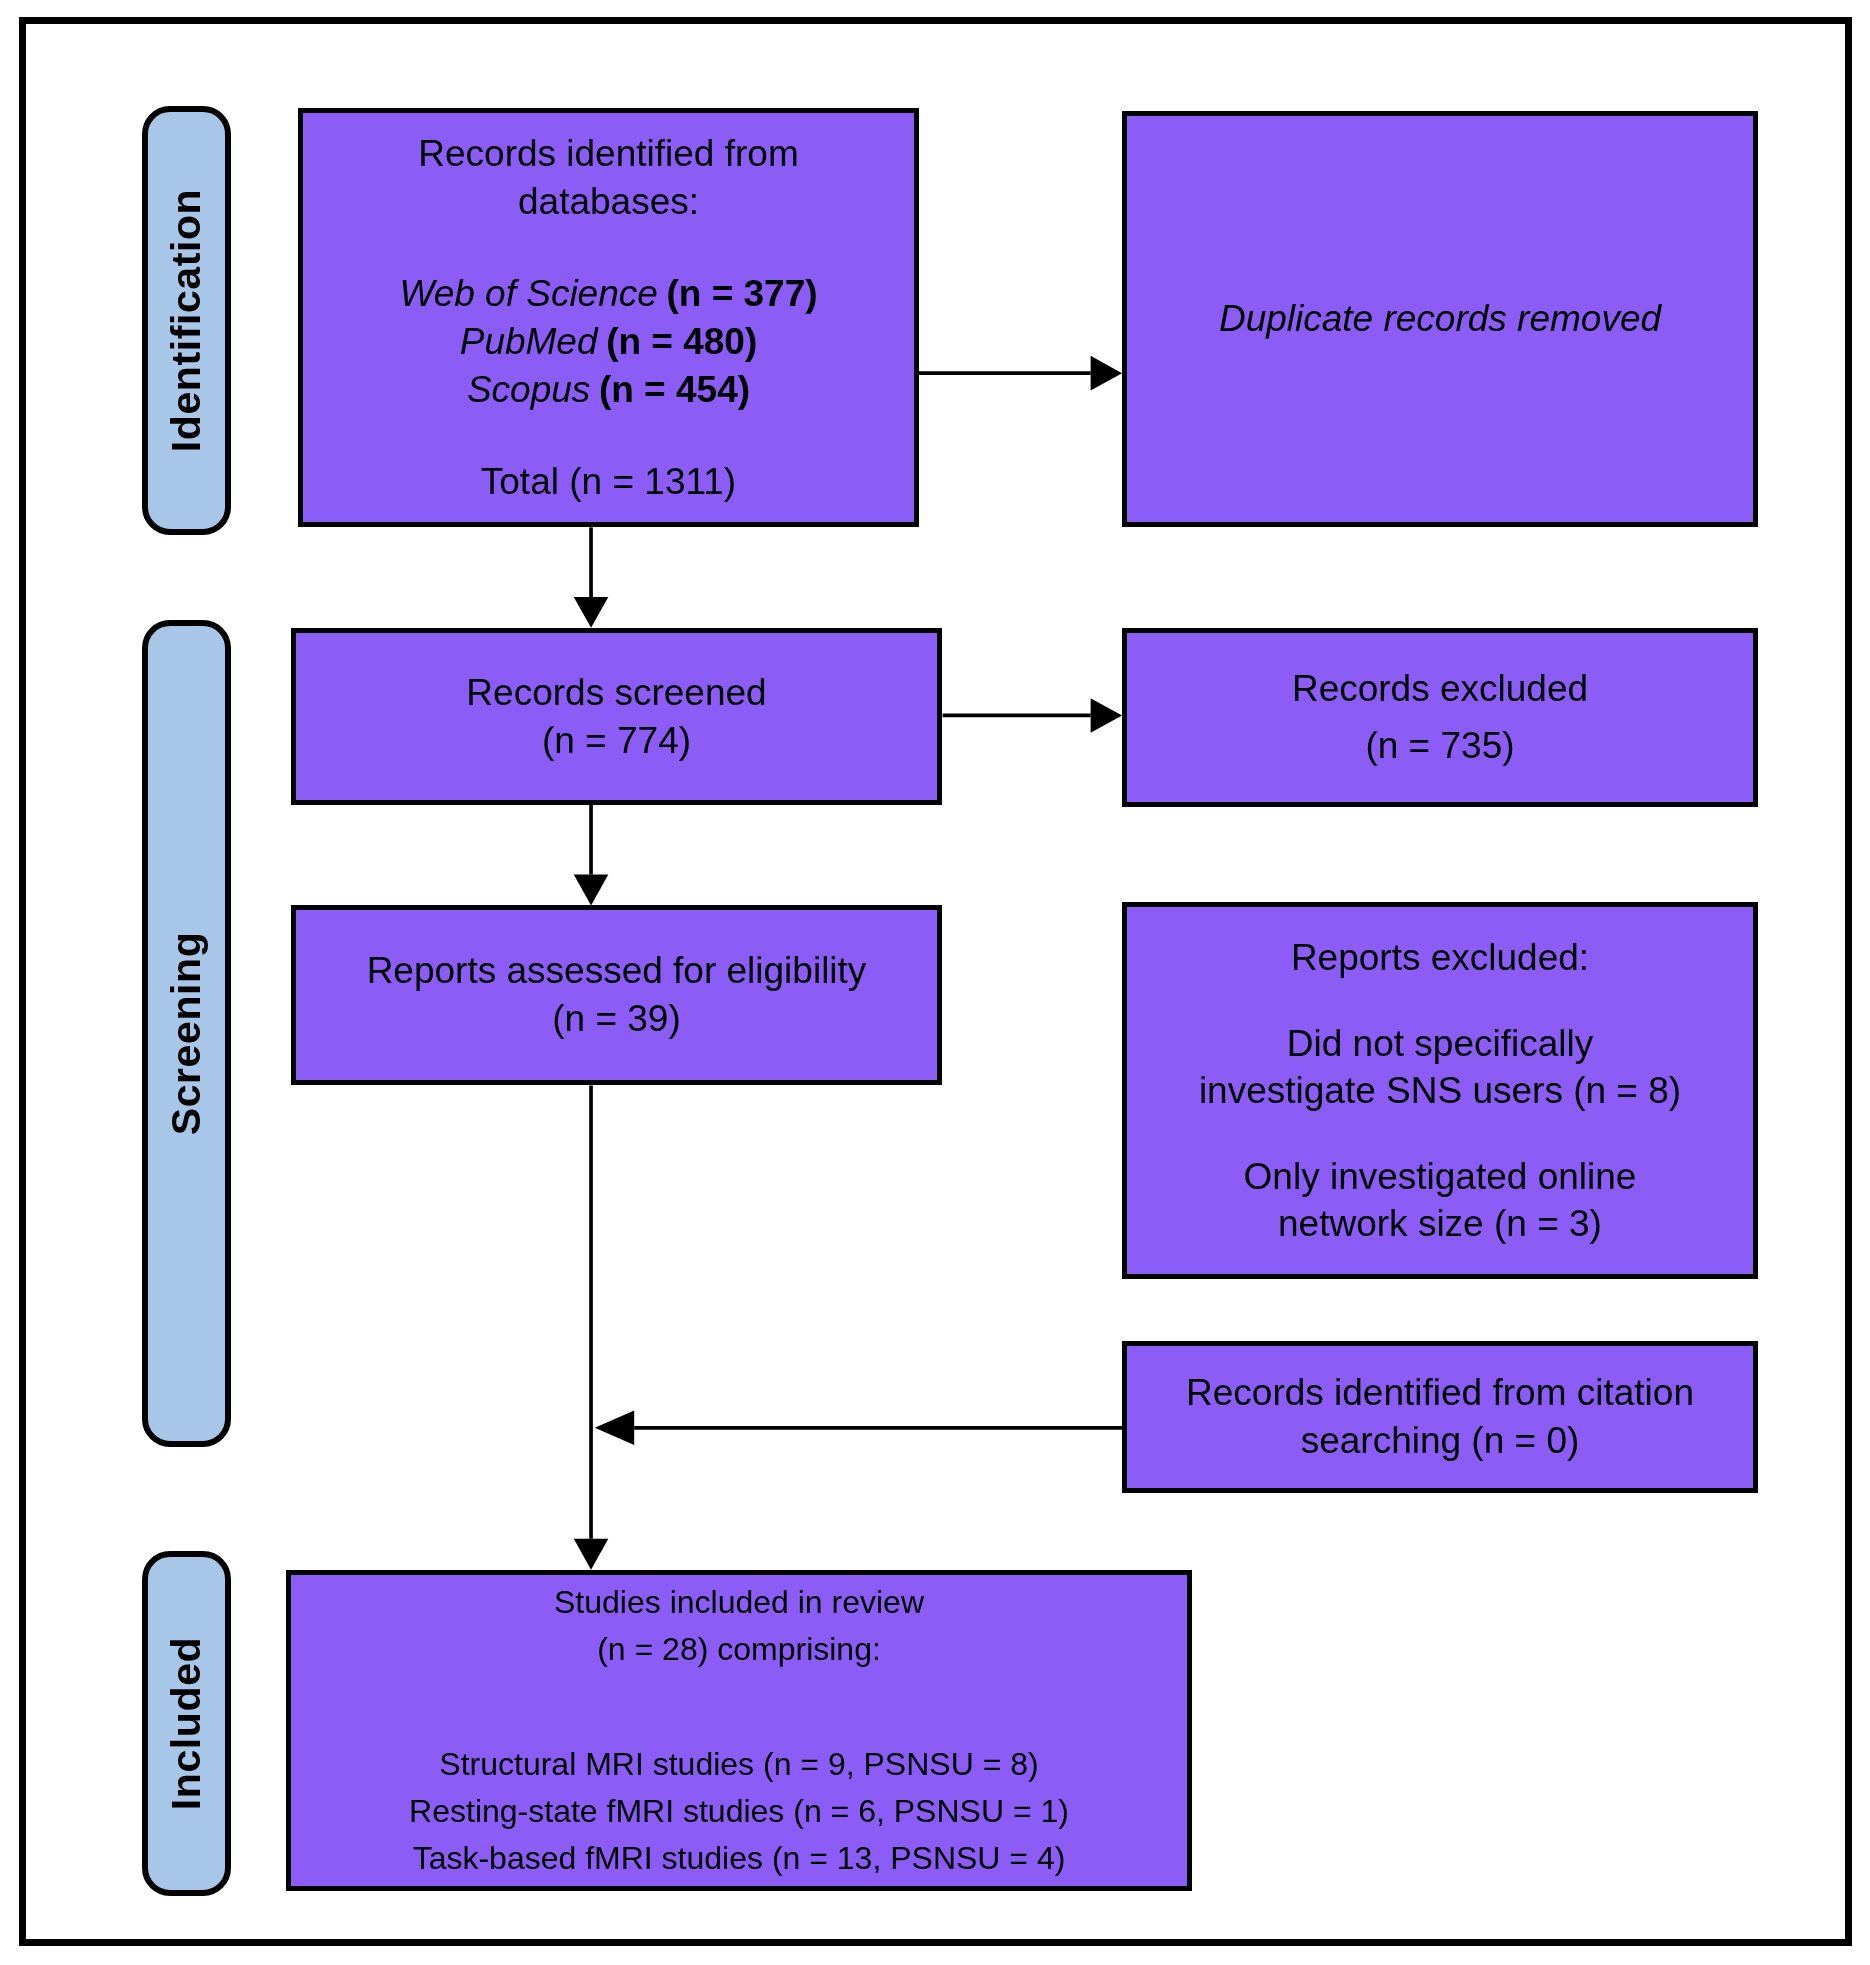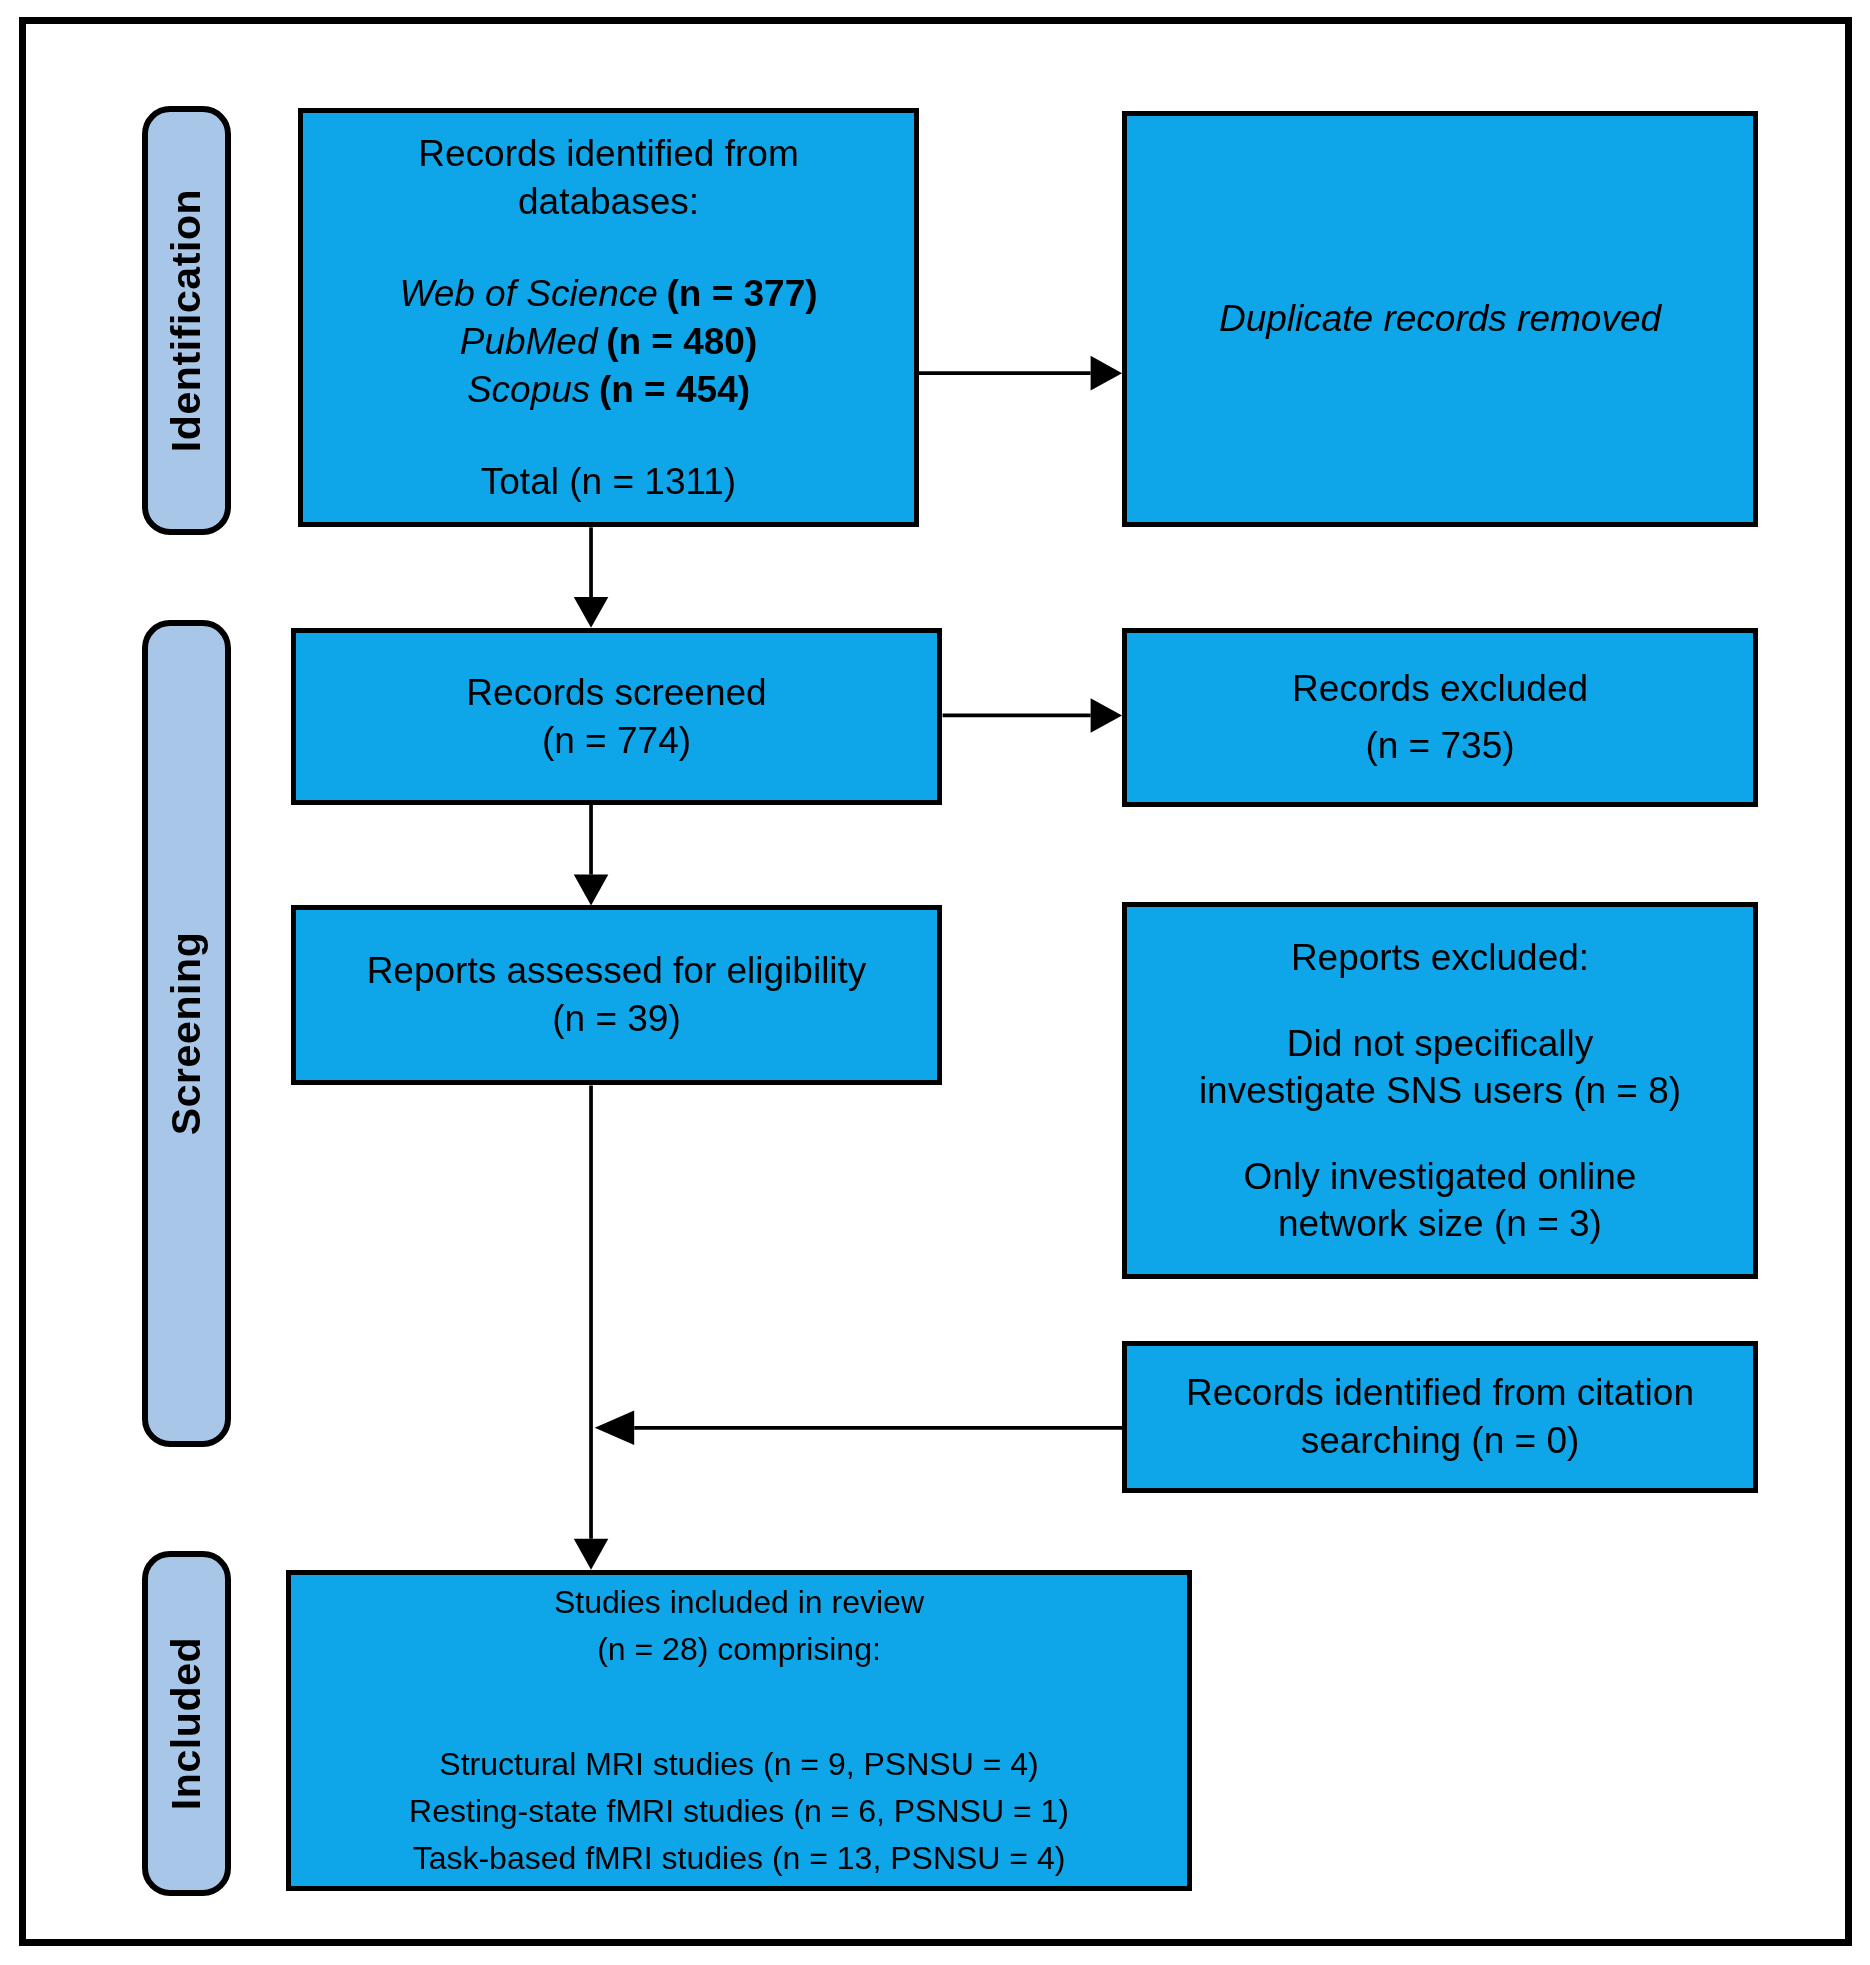--- a/index.html
+++ b/index.html
@@ -8,21 +8,21 @@
   .frame{position:absolute;left:18.5px;top:17.3px;width:1833px;height:1929px;
          border:7.4px solid #000;box-sizing:border-box;background:#ffffff;}
   
   .pill{position:absolute;left:142px;width:89px;background:#a8c6e8;border:6.2px solid #000;
         border-radius:28px;box-sizing:border-box;display:flex;align-items:center;justify-content:center;}
   .pill .vtext{transform:rotate(-90deg);white-space:nowrap;font-weight:bold;font-size:41px;letter-spacing:0.6px;}
   .pill-identification{top:106px;height:429px;}
   .pill-screening{top:620px;height:827px;}
   .pill-included{top:1551px;height:345px;}
   
-  .box{position:absolute;background:#0ea5e9;border:5px solid #000;box-sizing:border-box;
+  .box{position:absolute;background:#8b5cf6;border:5px solid #000;box-sizing:border-box;
        display:flex;flex-direction:column;align-items:center;justify-content:center;
        text-align:center;font-size:37px;line-height:48px;}
   .box-records{left:298px;top:108px;width:621px;height:419px;}
   .box-duplicates{left:1122px;top:111px;width:636px;height:416px;font-style:italic;}
   .box-screened{left:291px;top:628px;width:651px;height:177px;}
   .box-rec-excluded{left:1122px;top:628px;width:636px;height:179px;gap:9px;}
   .box-assessed{left:291px;top:905px;width:651px;height:180px;}
   .box-rep-excluded{left:1122px;top:902px;width:636px;height:377px;line-height:47px;}
   .box-citation{left:1122px;top:1341px;width:636px;height:152px;}
   .box-included{left:286px;top:1570px;width:906px;height:321px;font-size:32px;line-height:47px;}
@@ -99,21 +99,21 @@
 
   <div class="box box-citation">
     <div>Records identified from citation</div>
     <div>searching (n = 0)</div>
   </div>
 
   <div class="box box-included">
     <div>Studies included in review</div>
     <div>(n = 28) comprising:</div>
     <div class="gap110"></div>
-    <div>Structural MRI studies (n = 9, PSNSU = 4)</div>
+    <div>Structural MRI studies (n = 9, PSNSU = 8)</div>
     <div>Resting-state fMRI studies (n = 6, PSNSU = 1)</div>
     <div>Task-based fMRI studies (n = 13, PSNSU = 4)</div>
   </div>
 
   <svg class="arrows" viewBox="0 0 3033 3186" xmlns="http://www.w3.org/2000/svg">
     <g>
       <line x1="1489" y1="605" x2="1768" y2="605"></line>
       <polygon points="1768,577 1768,633 1819,605"></polygon>
     </g>
     <g>

